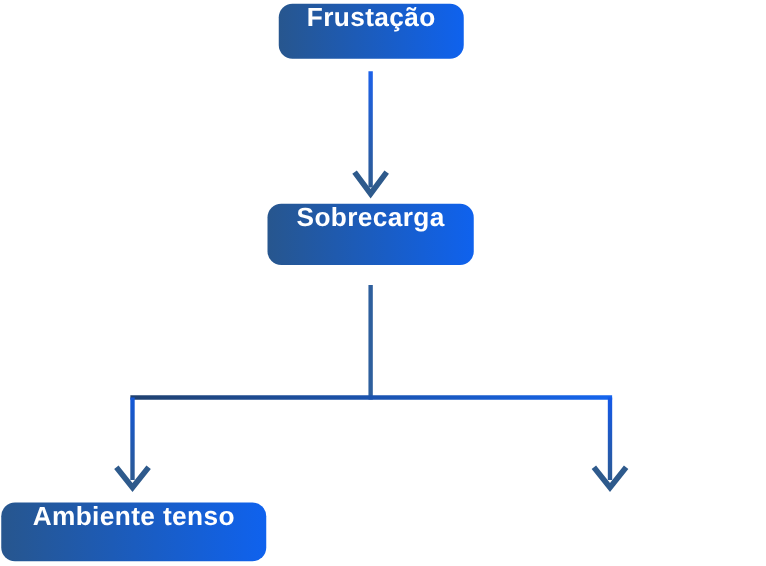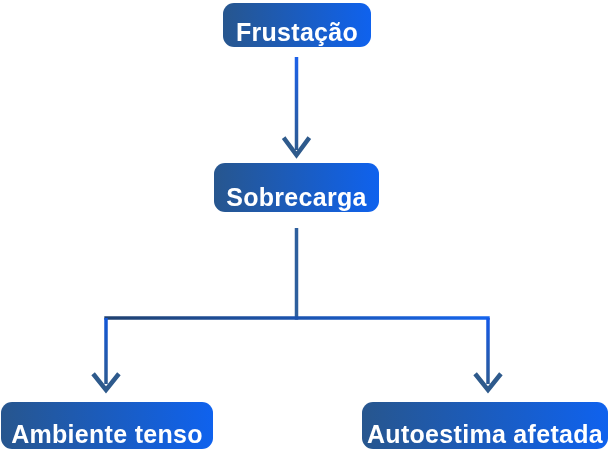--- a/index.html
+++ b/index.html
@@ -22,27 +22,27 @@
     left: 0;
     top: 0;
     width: 613px;
     height: 453px;
     display: block;
     pointer-events: none;
   }
   .node {
     position: absolute;
     display: flex;
-    align-items: flex-end;
+    align-items: flex-start;
     justify-content: center;
     background: linear-gradient(90deg, #27568e 0%, #0f62ee 100%);
     border-radius: 11px;
     color: #ffffff;
     font-weight: 700;
-    font-size: 25px;
+    font-size: 21px;
     letter-spacing: 0.3px;
     white-space: nowrap;
     box-sizing: border-box;
   }
   .node-frustacao   { left: 223px; top: 3px;   width: 148px; height: 44px; }
   .node-sobrecarga  { left: 214px; top: 163px; width: 165px; height: 49px; }
   .node-ambiente    { left: 1px;   top: 402px; width: 212px; height: 47px; }
   .node-autoestima  { left: 362px; top: 402px; width: 246px; height: 47px; }
 </style>
 </head>
@@ -92,17 +92,14 @@
   </div>
 
   <div class="node node-ambiente">
     <span>Ambiente tenso</span>
   </div>
 
   <div class="node node-sobrecarga">
     <span>Sobrecarga</span>
   </div>
 
-  <div class="node node-autoestima">
-    <span>Autoestima afetada</span>
-  </div>
 
 </div>
 
 </body></html>

